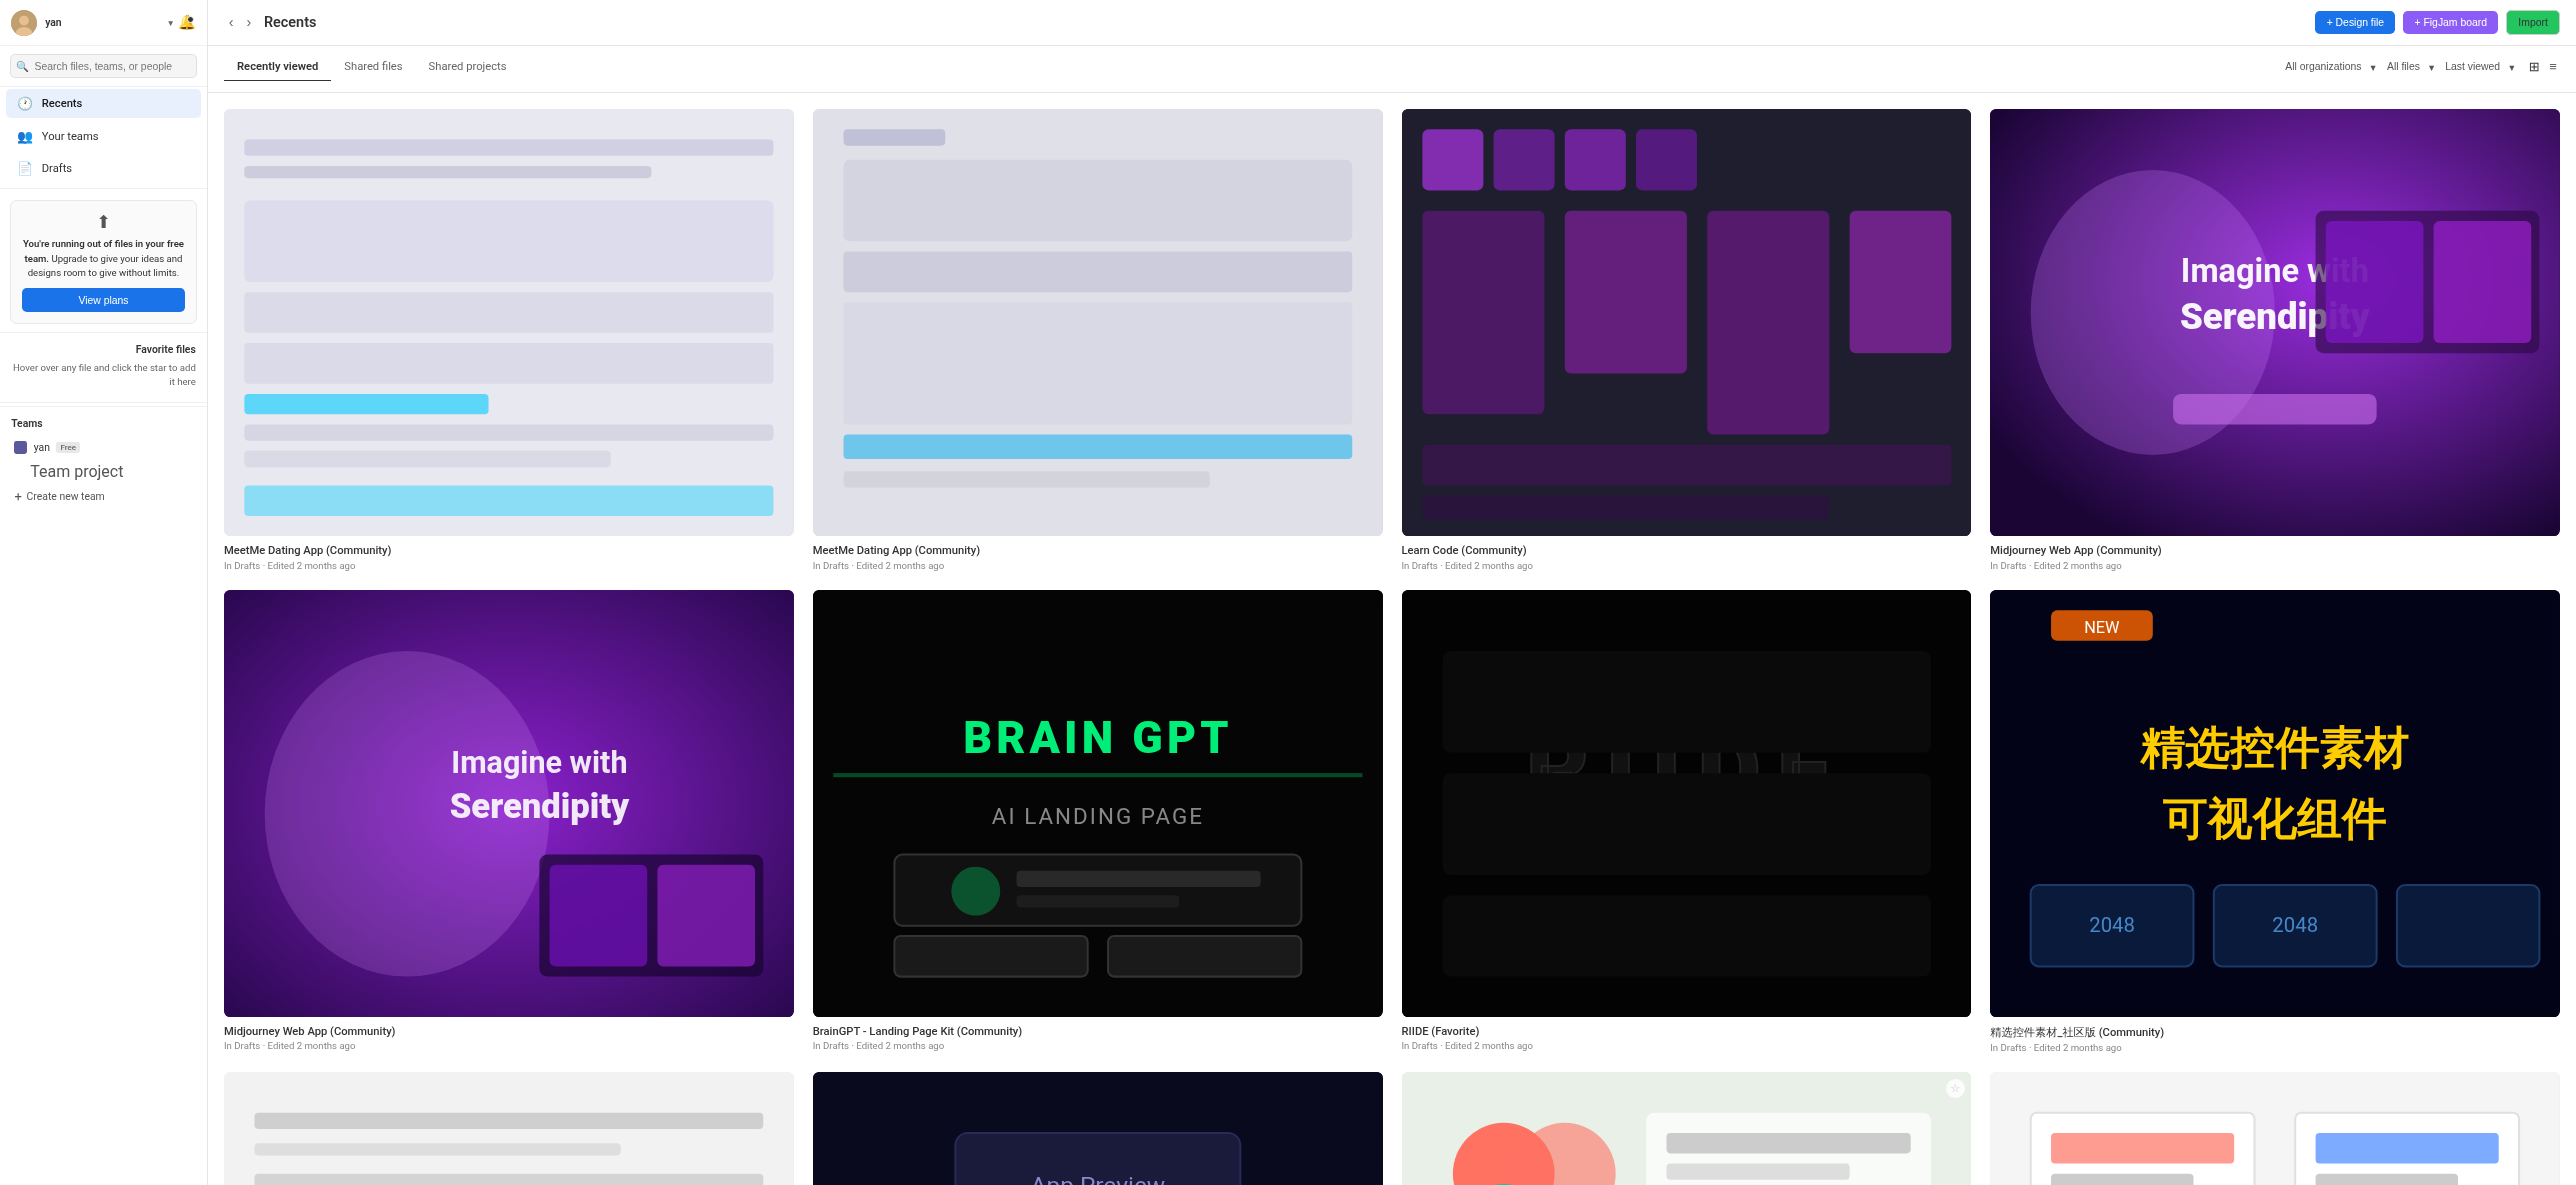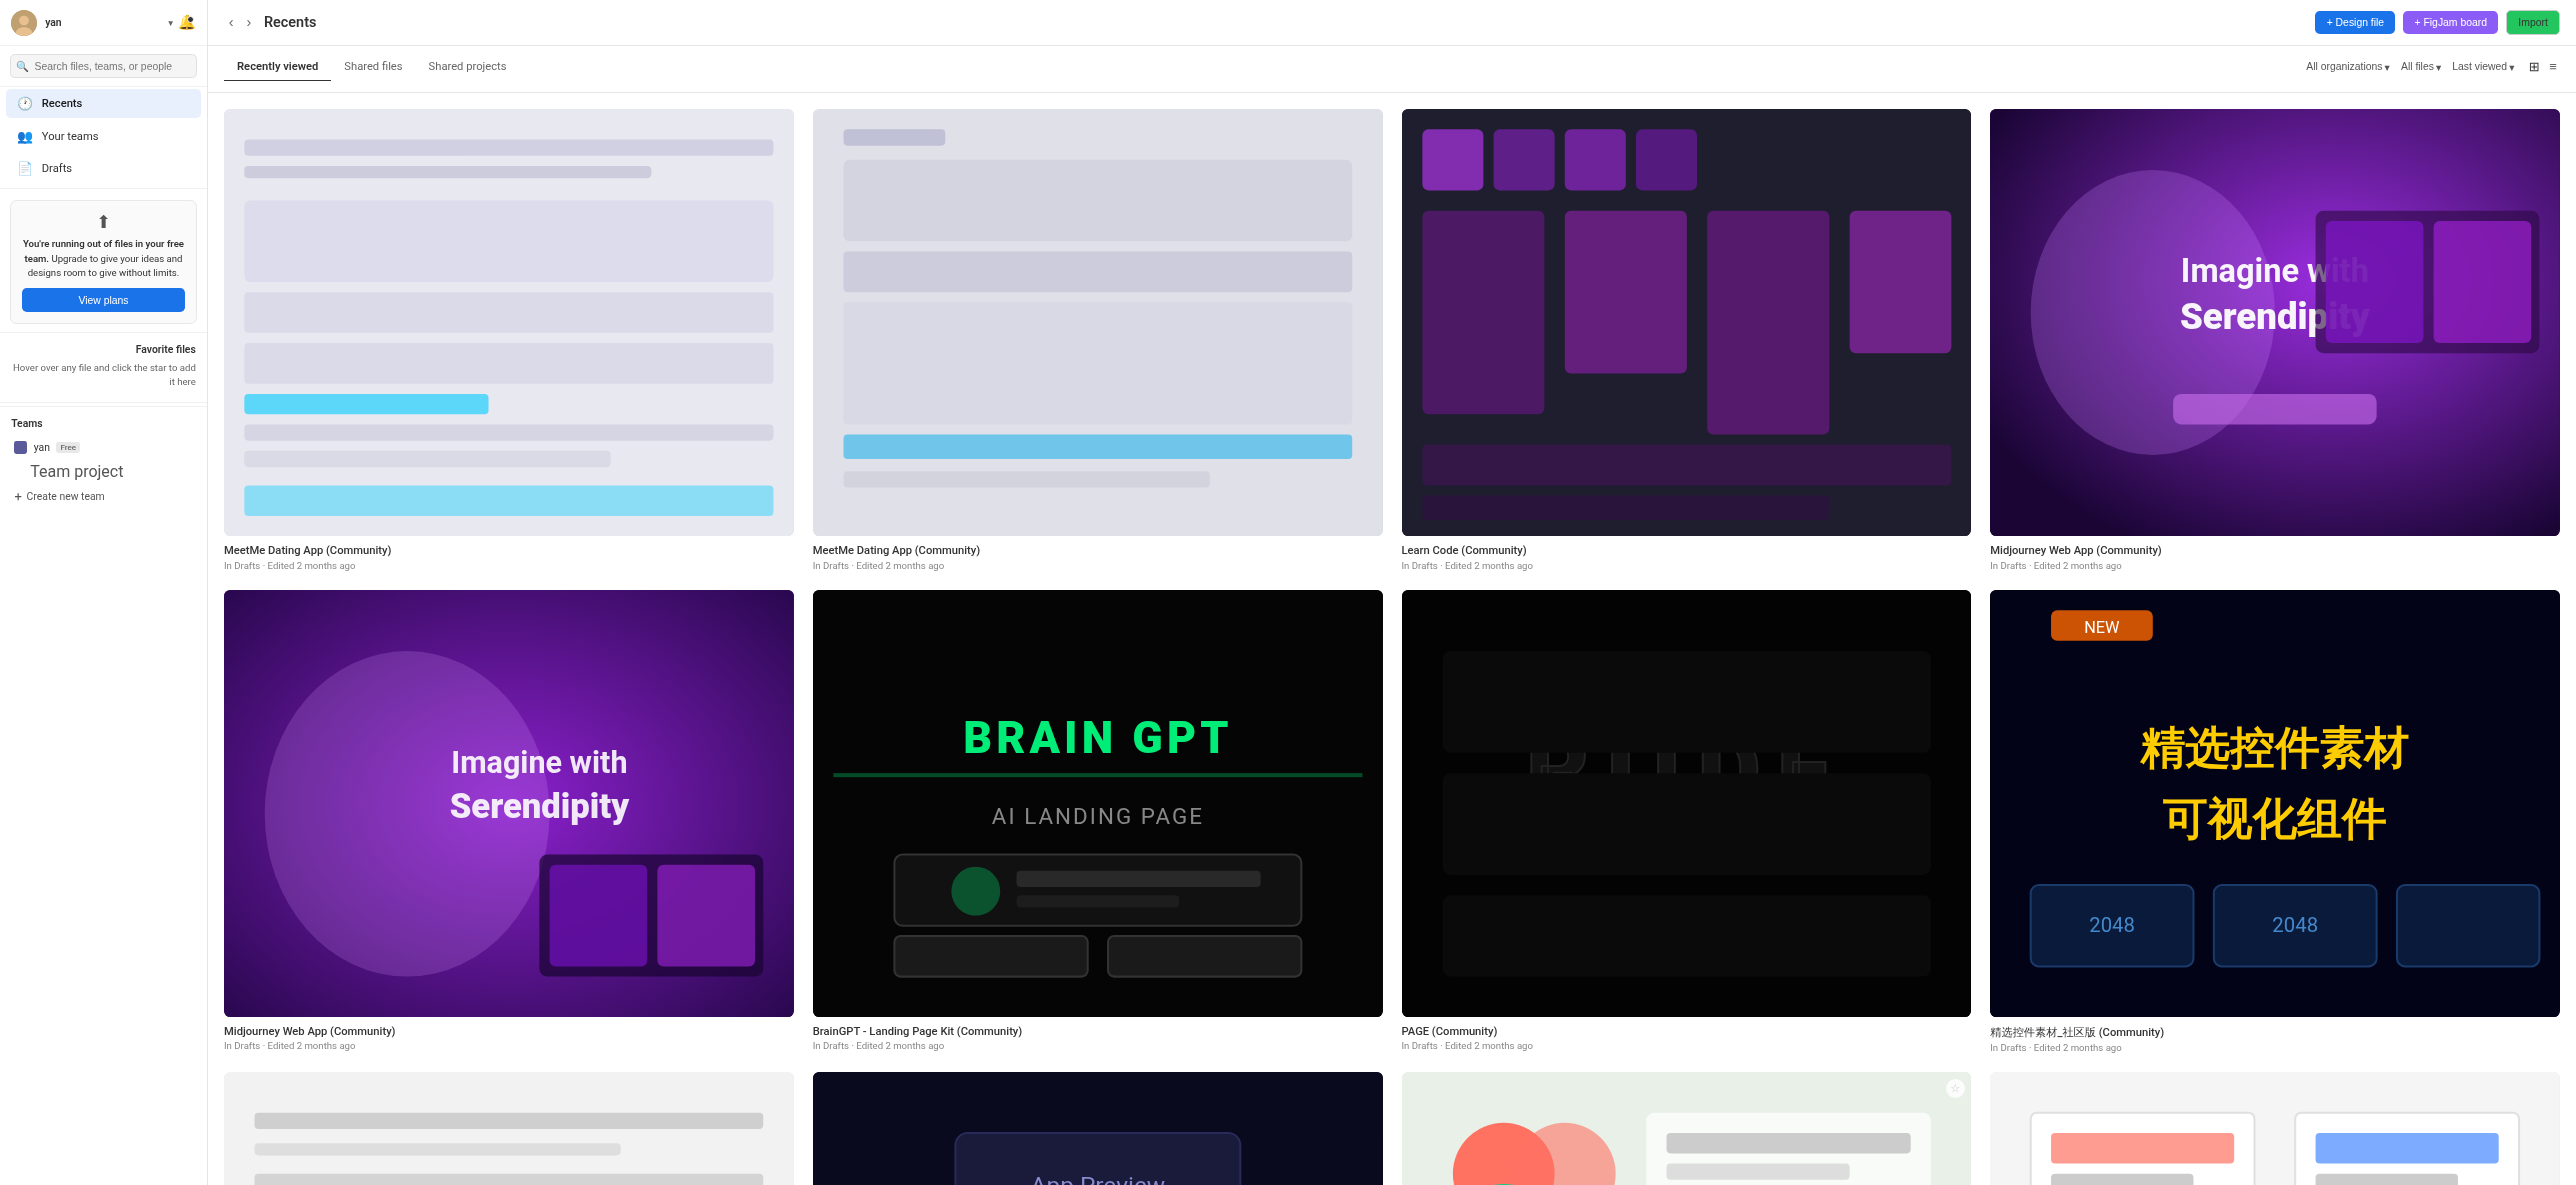--- a/index.html
+++ b/index.html
@@ -310,21 +310,21 @@
     }
 
     .filter-btn {
       background: none;
       border: none;
       font-size: 10.4px;
       color: #555;
       cursor: pointer;
       display: flex;
       align-items: center;
-      gap: 2px;
+      gap: 9px;
     }
 
     .view-toggle {
       display: flex;
       gap: 3.2px;
     }
 
     .view-btn {
       background: none;
       border: none;
@@ -700,21 +700,21 @@
         <div class="file-thumb thumb-riide">
           <svg width="100%" height="100%" viewBox="0 0 280 210" preserveAspectRatio="xMidYMid slice">
             <rect width="280" height="210" fill="#030303"></rect>
             <text x="140" y="105" text-anchor="middle" font-size="48" font-weight="900" fill="#111" letter-spacing="8">RIIDE</text>
             <text x="140" y="105" text-anchor="middle" font-size="48" font-weight="900" fill="none" stroke="#222" stroke-width="1" letter-spacing="8">RIIDE</text>
             <rect x="20" y="30" width="240" height="50" rx="4" fill="#0a0a0a"></rect>
             <rect x="20" y="90" width="240" height="50" rx="4" fill="#0a0a0a"></rect>
             <rect x="20" y="150" width="240" height="40" rx="4" fill="#0a0a0a"></rect>
           </svg>
         </div>
-        <div class="file-name">PAGE (Community)</div>
+        <div class="file-name">RIIDE (Favorite)</div>
         <div class="file-meta">In Drafts · Edited 2 months ago</div>
       </div>
 
       <div class="file-card">
         <div class="file-thumb thumb-chinese">
           <svg width="100%" height="100%" viewBox="0 0 280 210" preserveAspectRatio="xMidYMid slice">
             <rect width="280" height="210" fill="#030318"></rect>
             <text x="140" y="85" text-anchor="middle" font-size="22" font-weight="700" fill="#ffcc00">精选控件素材</text>
             <text x="140" y="120" text-anchor="middle" font-size="22" font-weight="700" fill="#ffcc00">可视化组件</text>
             <rect x="20" y="145" width="80" height="40" rx="4" fill="#0a1a3a" stroke="#1a3a6a" stroke-width="1"></rect>

